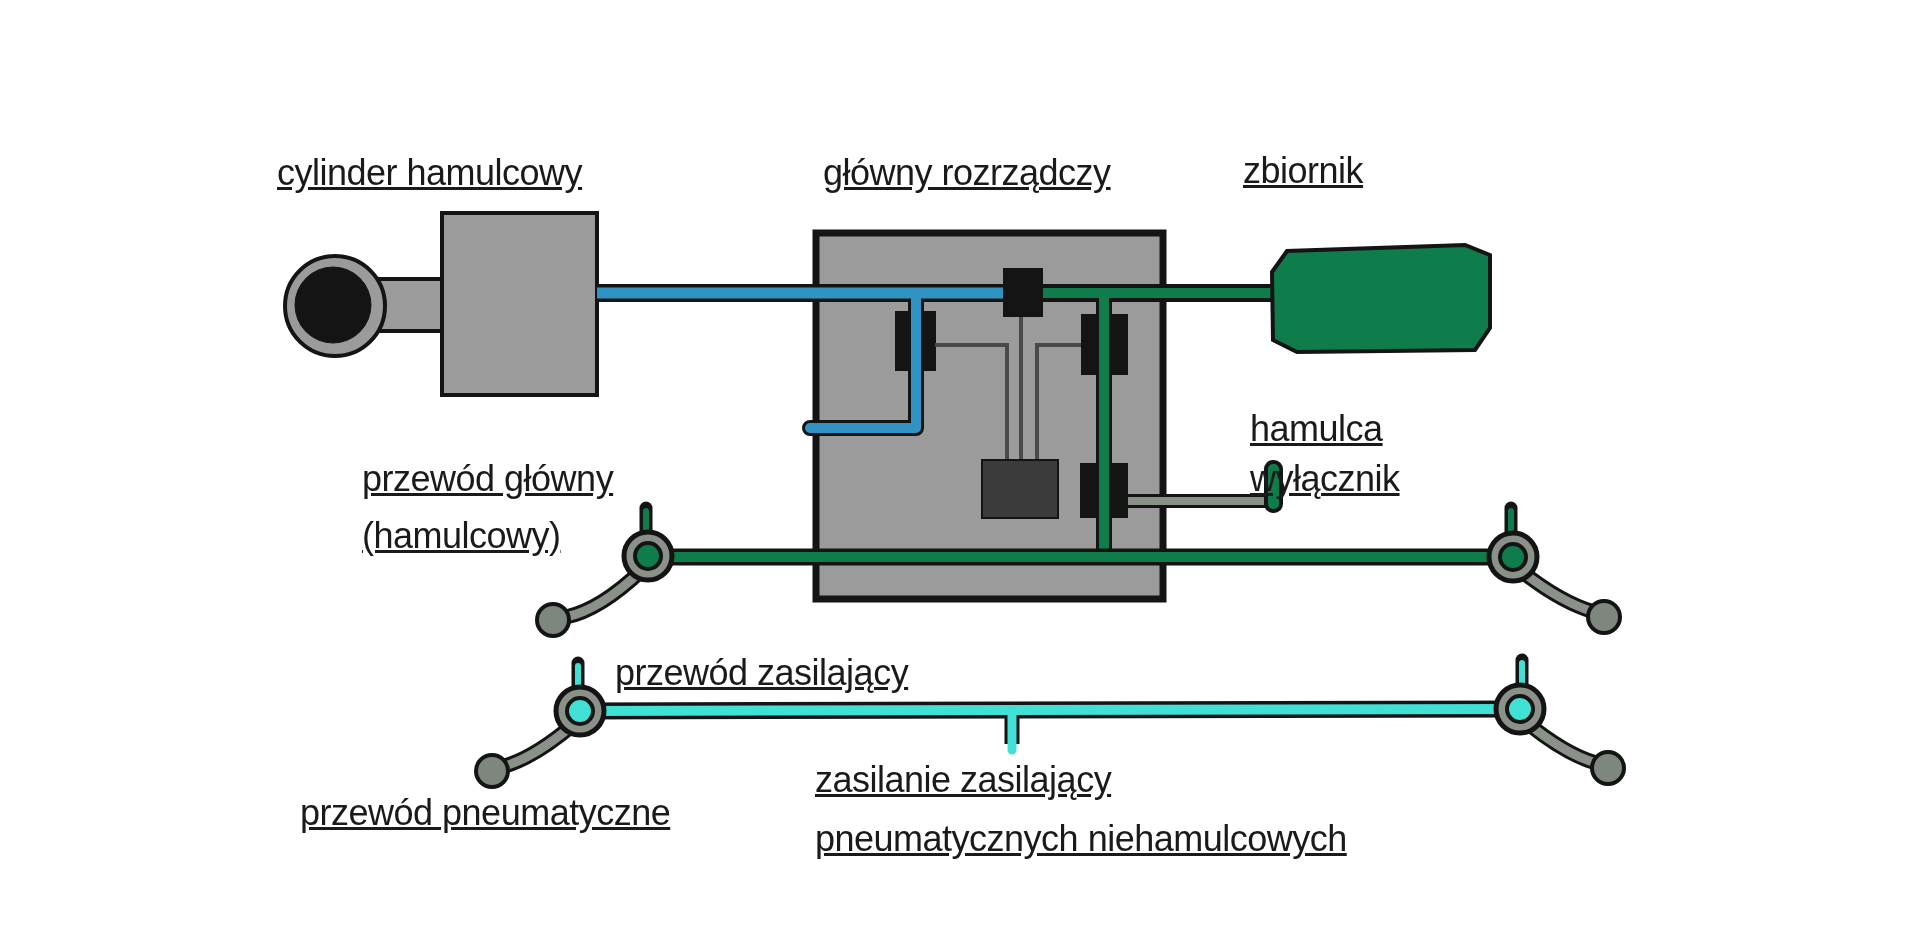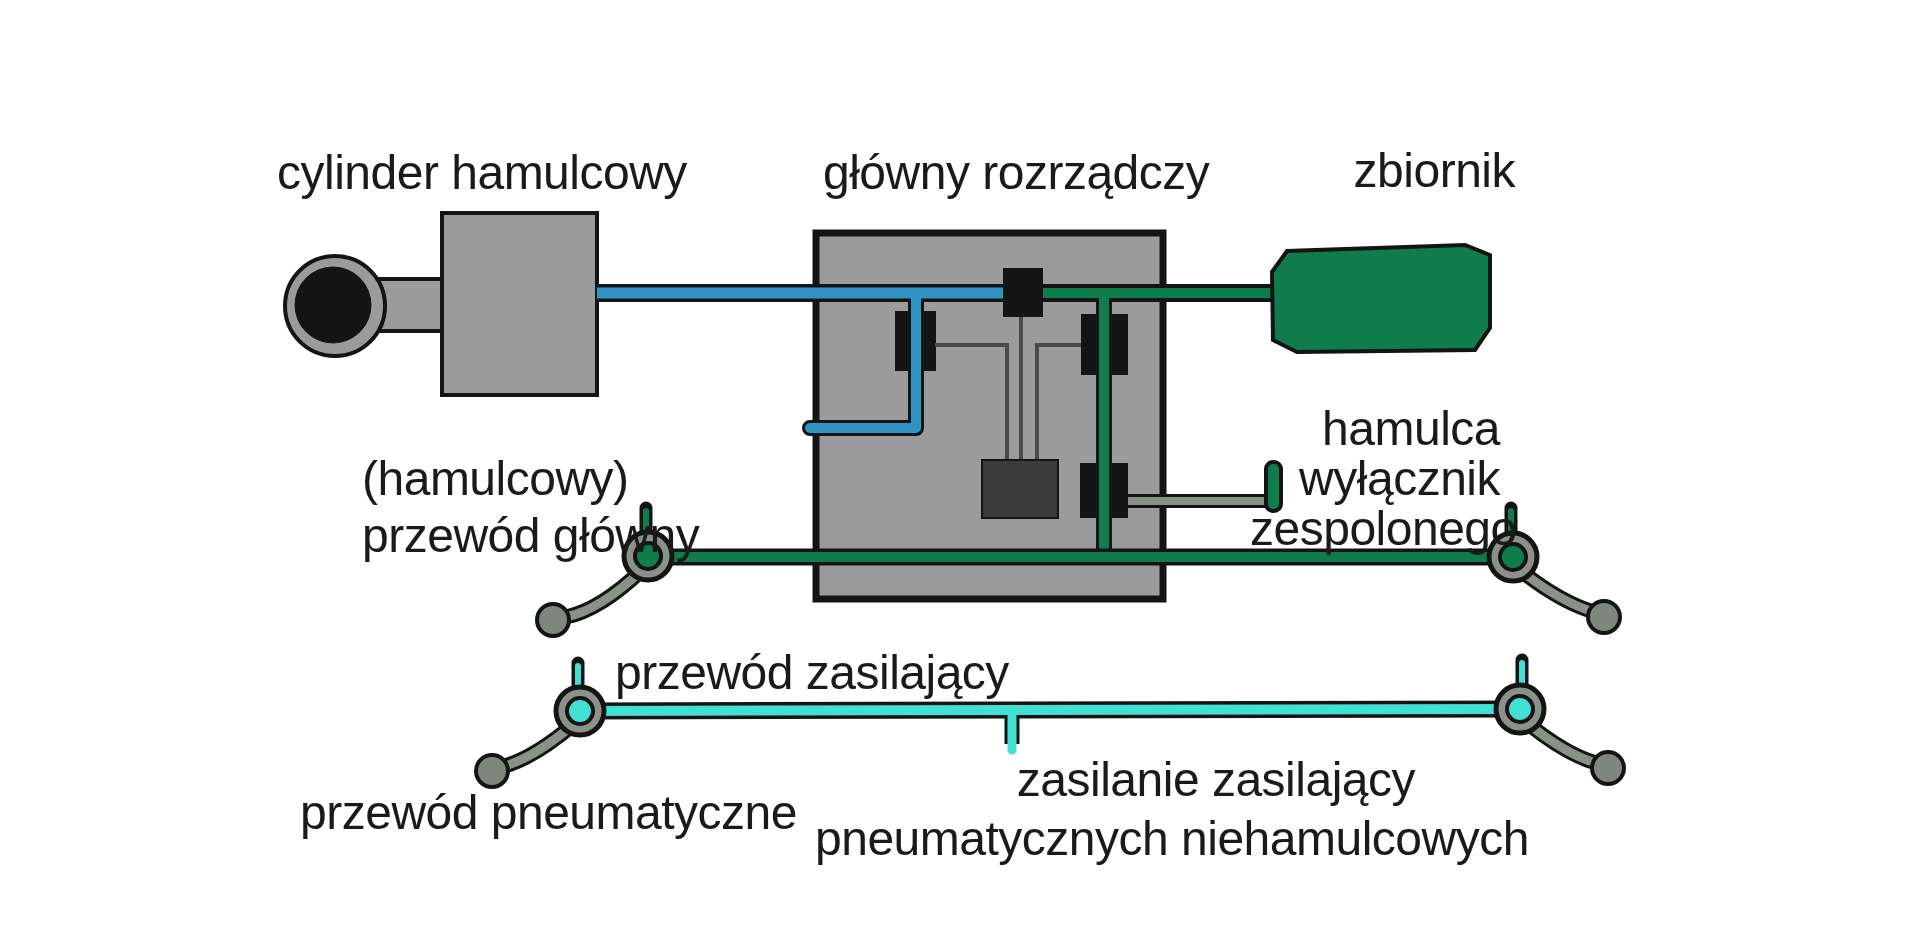--- a/index.html
+++ b/index.html
@@ -17,24 +17,25 @@
   }
   html,body{margin:0;padding:0;}
   body{
     width:1920px;height:934px;position:relative;overflow:hidden;
     background:var(--background);
     font-family:"Liberation Sans","DejaVu Sans",sans-serif;
   }
   #diagram-svg{position:absolute;left:0;top:0;}
   .label{
     position:absolute;color:var(--text);
-    font-size:48px;letter-spacing:-0.5px;line-height:50px;
+    font-size:36px;letter-spacing:-0.5px;line-height:50px;
     white-space:nowrap;
+    text-decoration:underline;
   }
-  .center{text-align:right;}
+  .center{text-align:left;}
   #lbl-cylinder{left:277px;top:148px;}
   #lbl-valve{left:823px;top:148px;}
   #lbl-reservoir{left:1243px;top:146px;width:272px;line-height:49px;}
   #lbl-switch{left:1250px;top:404px;width:250px;line-height:50px;}
   #lbl-main-pipe{left:362px;top:450px;line-height:57px;}
   #lbl-supply{left:615px;top:648px;text-align:right;}
   #lbl-nonbrake{left:815px;top:750px;width:600px;line-height:59px;}
   #lbl-couplings{left:300px;top:788px;}
 
   
@@ -157,26 +158,25 @@
 <div id="lbl-cylinder" class="label">cylinder hamulcowy</div>
 <div id="lbl-valve" class="label">główny rozrządczy</div>
 
 <div id="lbl-reservoir" class="label center">
   <div>zbiornik</div>
 </div>
 
 <div id="lbl-switch" class="label center">
   <div>hamulca</div>
   <div>wyłącznik</div>
-  <div>zespolonego</div>
 </div>
 
 <div id="lbl-main-pipe" class="label">
+  <div>przewód główny</div>
   <div>(hamulcowy)</div>
-  <div>przewód główny</div>
 </div>
 
 <div id="lbl-supply" class="label">przewód zasilający</div>
 
 <div id="lbl-nonbrake" class="label center">
   <div>zasilanie zasilający</div>
   <div>pneumatycznych niehamulcowych</div>
 </div>
 
 <div id="lbl-couplings" class="label">przewód pneumatyczne</div>

